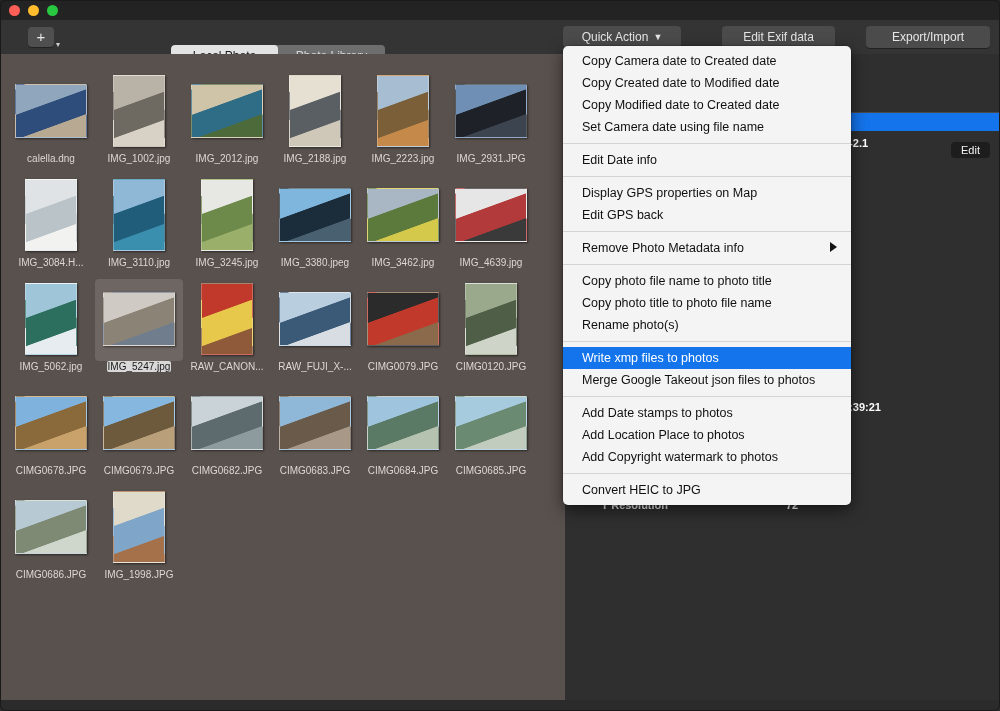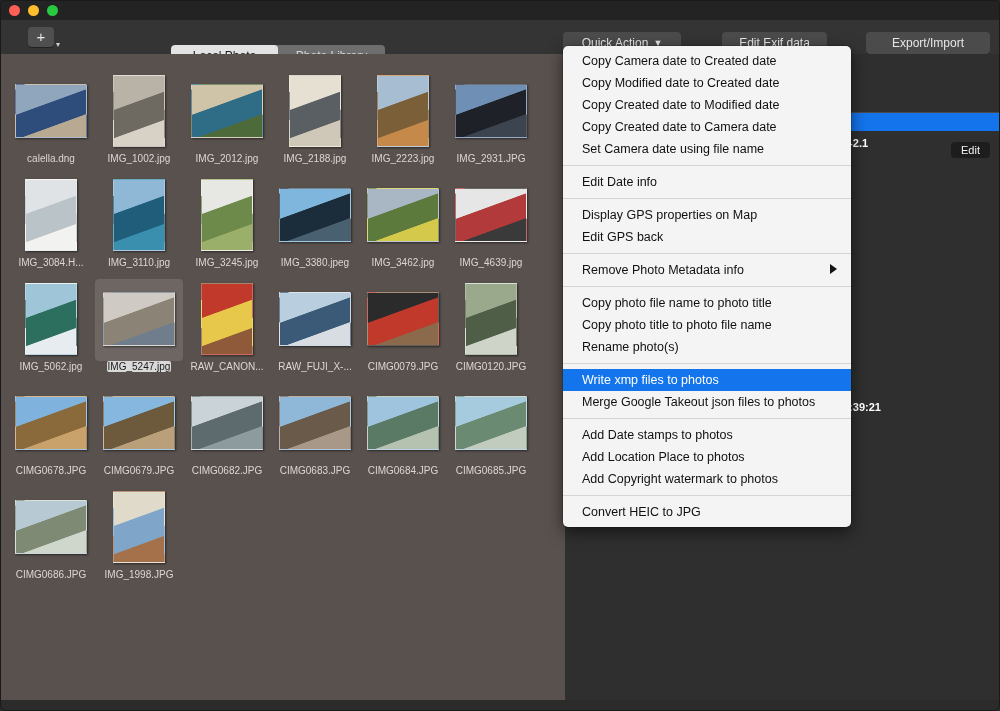--- a/index.html
+++ b/index.html
@@ -27,21 +27,21 @@
   .dot.red    { background: #ff5f57; }
   .dot.yellow { background: #ffbd2e; }
   .dot.green  { background: #28c840; }
 
   
   .toolbar {
     position: absolute; left: 0; top: 20px; width: 1000px; height: 34px;
     background: #343434;
   }
   .tb-btn {
-    position: absolute; top: 12px; height: 22px;
+    position: absolute; top: 6px; height: 22px;
     background: #4b4b4b;
     border: none; border-radius: 4px;
     color: #e6e6e6; font-size: 12px;
     display: flex; align-items: center; justify-content: center;
     cursor: default;
     box-shadow: 0 1px 0 rgba(0,0,0,.35);
   }
   .add-btn {
     left: 28px; width: 26px; height: 20px; top: 7px;
     font-size: 15px; line-height: 1; padding-bottom: 2px;
@@ -61,21 +61,21 @@
   }
   .seg-item {
     flex: 1; display: flex; align-items: center; justify-content: center;
     font-size: 12px; color: #d8d8d8; cursor: default;
   }
   .seg-item.active { background: #e3e3e3; color: #1c1c1c; border-radius: 4px; }
 
   .quick-action { left: 563px; width: 118px; }
   .quick-action .qa-label { margin-right: 5px; }
   .qa-caret { font-size: 9px; }
-  .edit-exif { left: 722px; width: 105px; }
+  .edit-exif { left: 722px; width: 113px; }
   .export-import { left: 866px; width: 124px; }
 
   
   .grid-pane {
     position: absolute; left: 0; top: 54px;
     width: 565px; height: 646px;
     background: #59514e;
     overflow: hidden;
   }
   .grid {
@@ -418,23 +418,22 @@
         </div>
         <div class="exif-row">
           <span class="k">Y Resolution</span>
           <span class="v">72</span>
         </div>
       </div>
   </div>
 
   <div class="menu" id="menu">
       <div class="menu-item">Copy Camera date to Created date</div>
+      <div class="menu-item">Copy Created date to Modified date</div>
       <div class="menu-item">Copy Modified date to Created date</div>
-      <div class="menu-item">Copy Created date to Modified date</div>
-      <div class="menu-item">Copy Created date to Camera date</div>
       <div class="menu-item">Set Camera date using file name</div>
       <div class="menu-sep"></div>
       <div class="menu-item">Edit Date info</div>
       <div class="menu-sep"></div>
       <div class="menu-item">Display GPS properties on Map</div>
       <div class="menu-item">Edit GPS  back</div>
       <div class="menu-sep"></div>
       <div class="menu-item">Remove Photo Metadata info<span class="submenu-arrow"></span></div>
       <div class="menu-sep"></div>
       <div class="menu-item">Copy photo file name to photo title</div>

